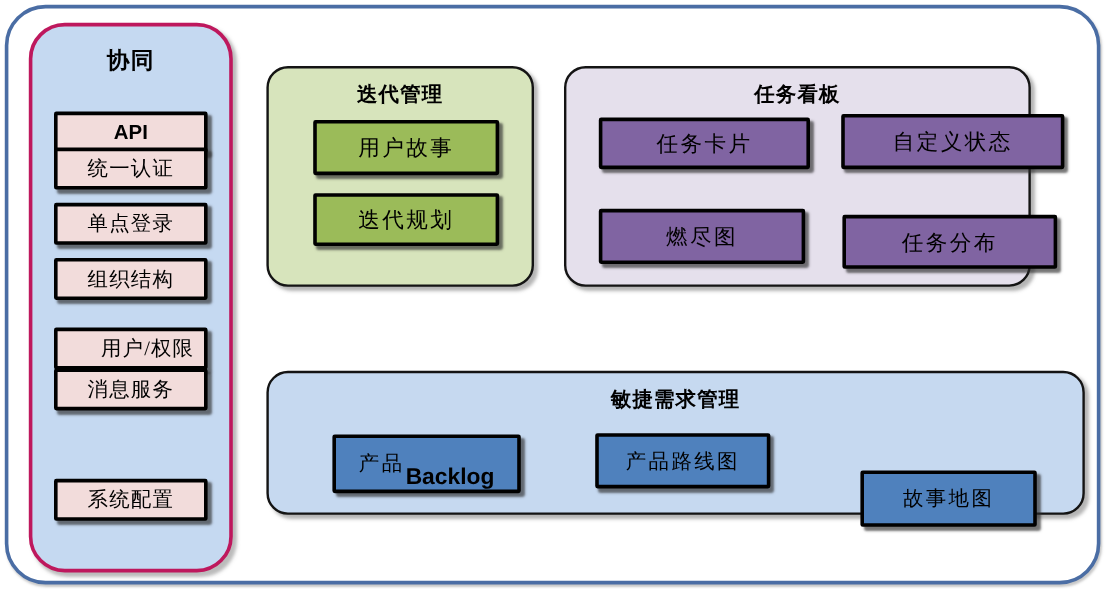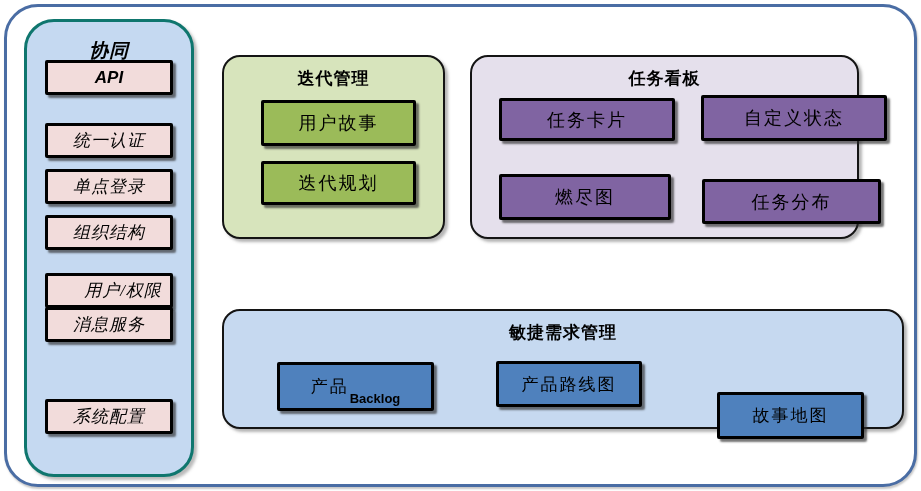--- a/index.html
+++ b/index.html
@@ -24,23 +24,22 @@
     text-align:center;
     font-weight:bold;
     font-size:17px;
     padding-top:10px;
     letter-spacing:1px;
   }
 
   .sidebar {
     position:absolute; left:17px; top:12px; width:170px; height:458px;
     background:#c5d9f1;
-    border:3px solid #0f766e; border-radius:30px;
+    border:3px solid #be185d; border-radius:30px;
     box-shadow:3px 3px 3px rgba(120,120,120,0.5);
-    font-style:italic;
   }
   .sidebar .group-title { font-size:19px; padding-top:16px; }
 
   .iteration { left:215px; top:48px; width:223px; height:184px; background:#d7e4bc; }
   .kanban    { left:463px; top:48px; width:389px; height:184px; background:#e5e0ec; }
   .agile     { left:215px; top:302px; width:682px; height:120px; background:#c6d9f0; }
 
   
   .item {
     position:absolute;
@@ -53,41 +52,41 @@
     letter-spacing:2px;
     white-space:nowrap;
   }
   .pink   { background:#f2dcdb; }
   .green  { background:#9bbb59; }
   .purple { background:#8064a2; }
   .blue   { background:#4f81bd; }
 
   
   .sidebar .item { left:18px; width:128px; height:35px; font-size:17px; letter-spacing:1px; }
-  .s0 { top:38px; }  .s1 { top:101px; } .s2 { top:147px; } .s3 { top:193px; }
+  .s0 { top:71px; }  .s1 { top:101px; } .s2 { top:147px; } .s3 { top:193px; }
   .s4 { top:251px;padding-left:28px; } .s5 { top:285px; } .s6 { top:331px; } .s7 { top:377px; }
 
   .latin-bold { font-family:"Liberation Sans","DejaVu Sans",sans-serif; font-weight:bold; letter-spacing:0; }
 
   
   .i0 { left:37px; top:43px;  width:155px; height:46px; }
   .i1 { left:37px; top:104px; width:155px; height:44px; }
 
   
   .k0 { left:27px;  top:41px;  width:176px; height:43px; }
   .k1 { left:229px; top:38px;  width:186px; height:46px; }
   .k2 { left:27px;  top:117px; width:172px; height:46px; }
   .k3 { left:230px; top:122px; width:179px; height:45px; }
 
   
   .a0 { left:53px;  top:51px; width:157px; height:49px; }
   .a1 { left:272px; top:50px; width:146px; height:46px; }
   .a2 { left:493px; top:51px; width:147px; height:47px;margin-top:30px; }
   .agile .item { font-size:17px; }
-  .a0 .en { font-size:13px; padding-left:1px;margin-top:23px; }
+  .a0 .en { font-size:19px; padding-left:1px;margin-top:23px; }
 </style>
 </head>
 <body>
 
 <div class="frame">
 
   <div class="sidebar">
     <div class="group-title">协同</div>
     <div class="item pink s0">
       <span class="latin-bold">API</span>

